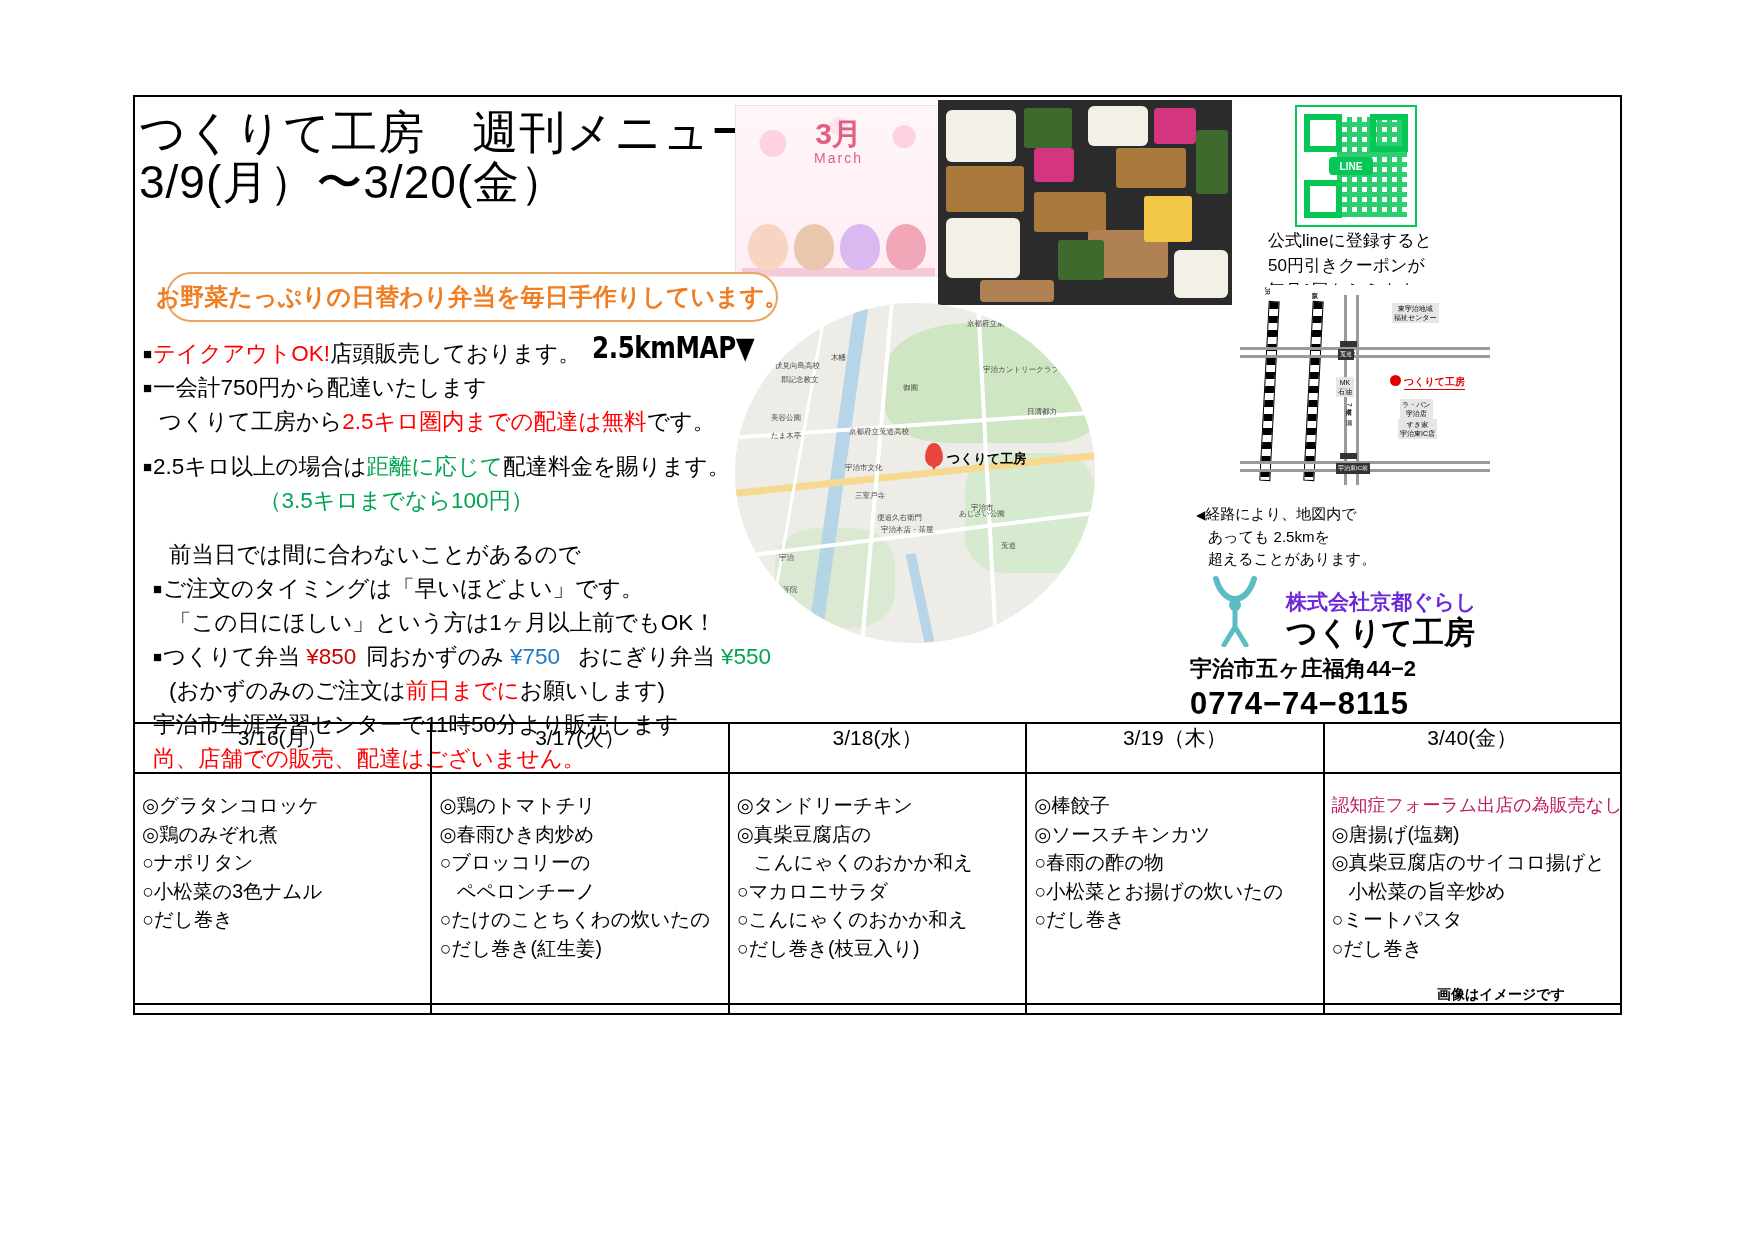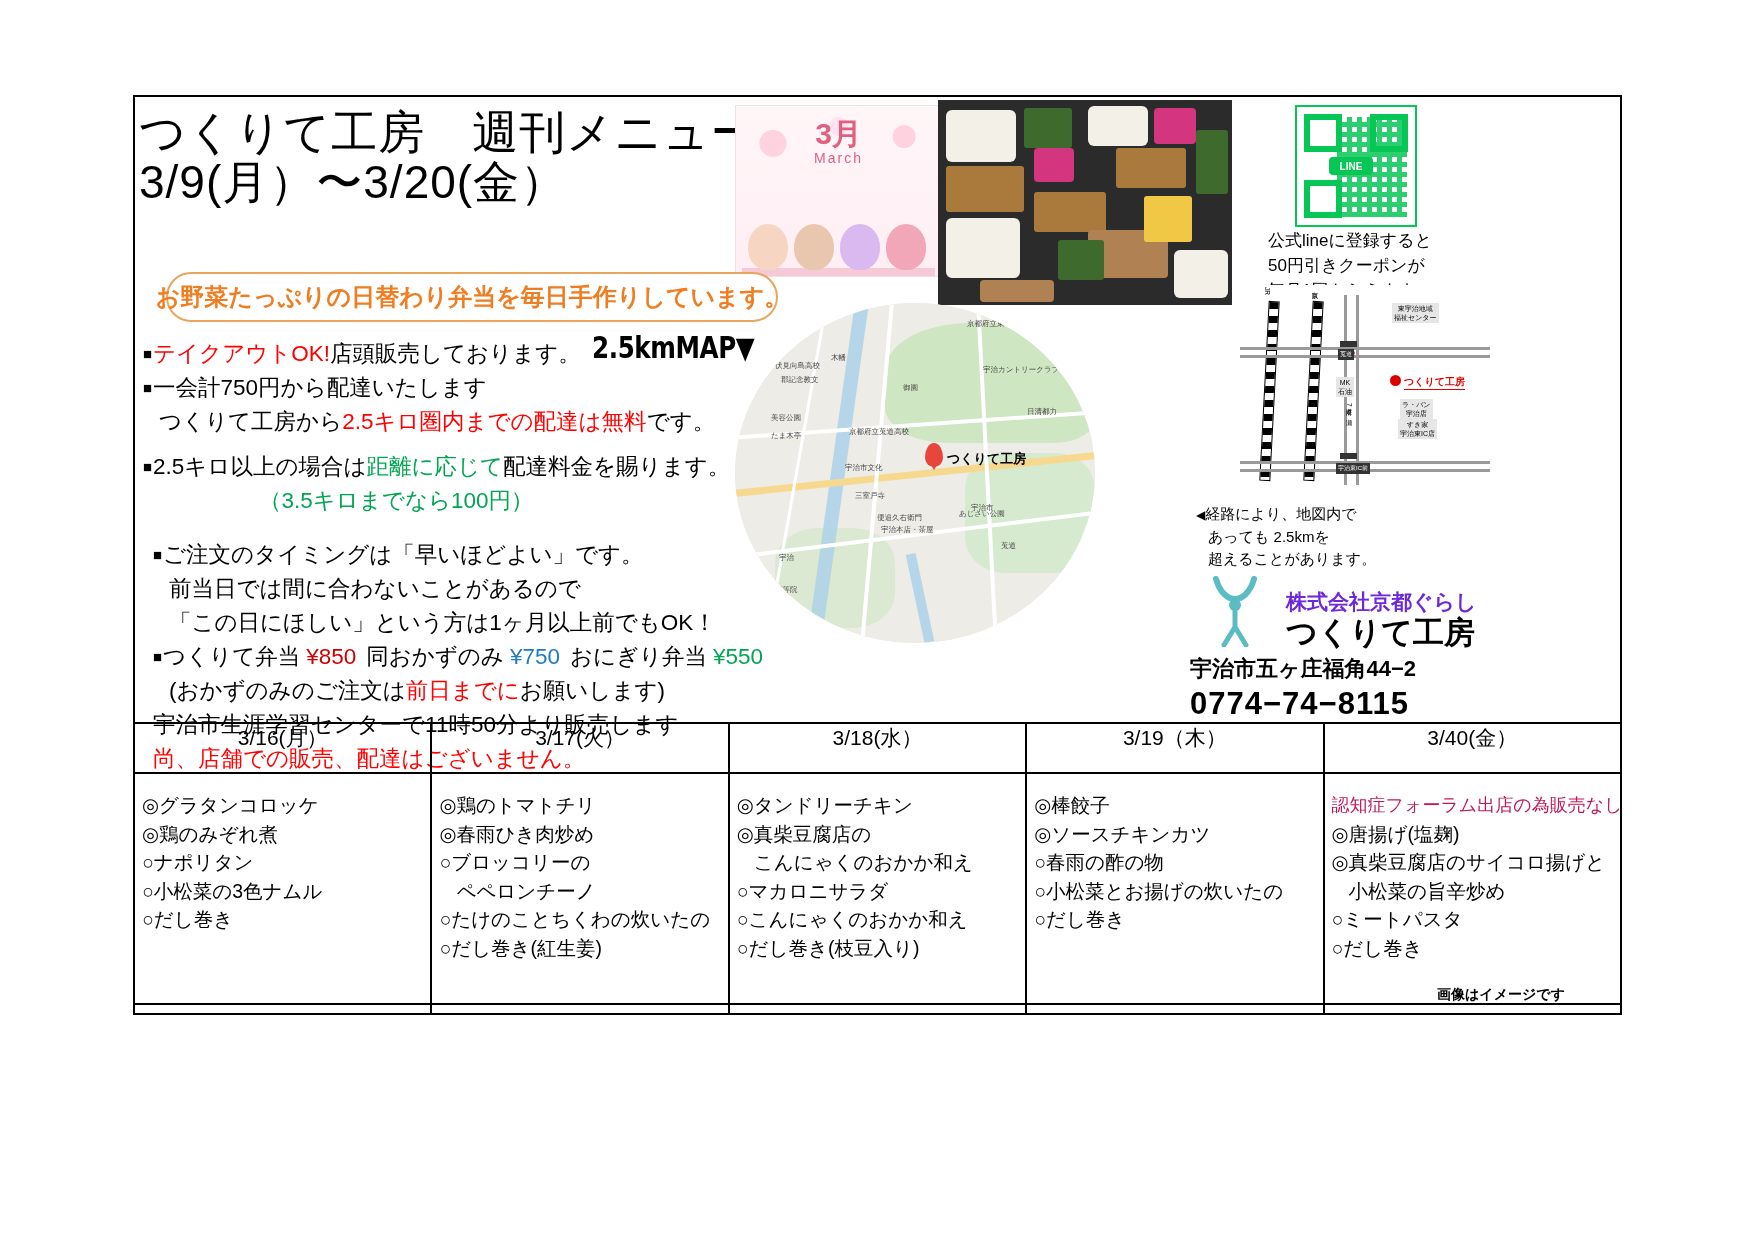--- a/index.html
+++ b/index.html
@@ -301,27 +301,27 @@
     </div>
     <div class="ln ind1">
       <span>つくりて工房から</span><span class="red">2.5キロ圏内までの配達は無料</span><span>です。</span>
     </div>
     <div class="gap-s"></div>
     <div class="ln">
       <span class="sq">■</span><span>2.5キロ以上の場合は</span><span class="green">距離に応じて</span><span>配達料金を賜ります。</span>
     </div>
     <div class="ln centerish green">（3.5キロまでなら100円）</div>
     <div class="gap-m"></div>
+    <div class="ln" style="padding-left:26px;">前当日では間に合わないことがあるので</div>
     <div class="ln ind2">
       <span class="sq">■</span><span>ご注文のタイミングは「早いほどよい」です。</span>
     </div>
-    <div class="ln" style="padding-left:26px;">前当日では間に合わないことがあるので</div>
     <div class="ln" style="padding-left:26px;">「この日にほしい」という方は1ヶ月以上前でもOK！</div>
     <div class="ln ind2">
-      <span class="sq">■</span><span>つくりて弁当</span><span class="dred" style="margin:0 10px 0 6px;">¥850</span><span>同おかずのみ</span><span class="blue" style="margin:0 10px 0 6px;">¥750</span><span>おにぎり弁当</span><span class="green" style="margin-left:6px;">¥550</span>
+      <span class="sq">■</span><span>つくりて弁当</span><span class="dred" style="margin:0 10px 0 6px;">¥850</span><span>同おかずのみ</span><span class="blue" style="margin:0 18px 0 6px;">¥750</span><span>おにぎり弁当</span><span class="green" style="margin-left:6px;">¥550</span>
     </div>
     <div class="ln" style="padding-left:26px;">
       <span>(おかずのみのご注文は</span><span class="red">前日までに</span><span>お願いします)</span>
     </div>
     <div class="ln" style="padding-left:10px;">宇治市生涯学習センターで11時50分より販売します</div>
     <div class="ln red" style="padding-left:10px;">尚、店舗での販売、配達はございません。</div>
   </div>
 
   <div class="oval-map">
     <div class="land" style="left:0;top:0;width:360px;height:340px;background:#eeece7;"></div>

